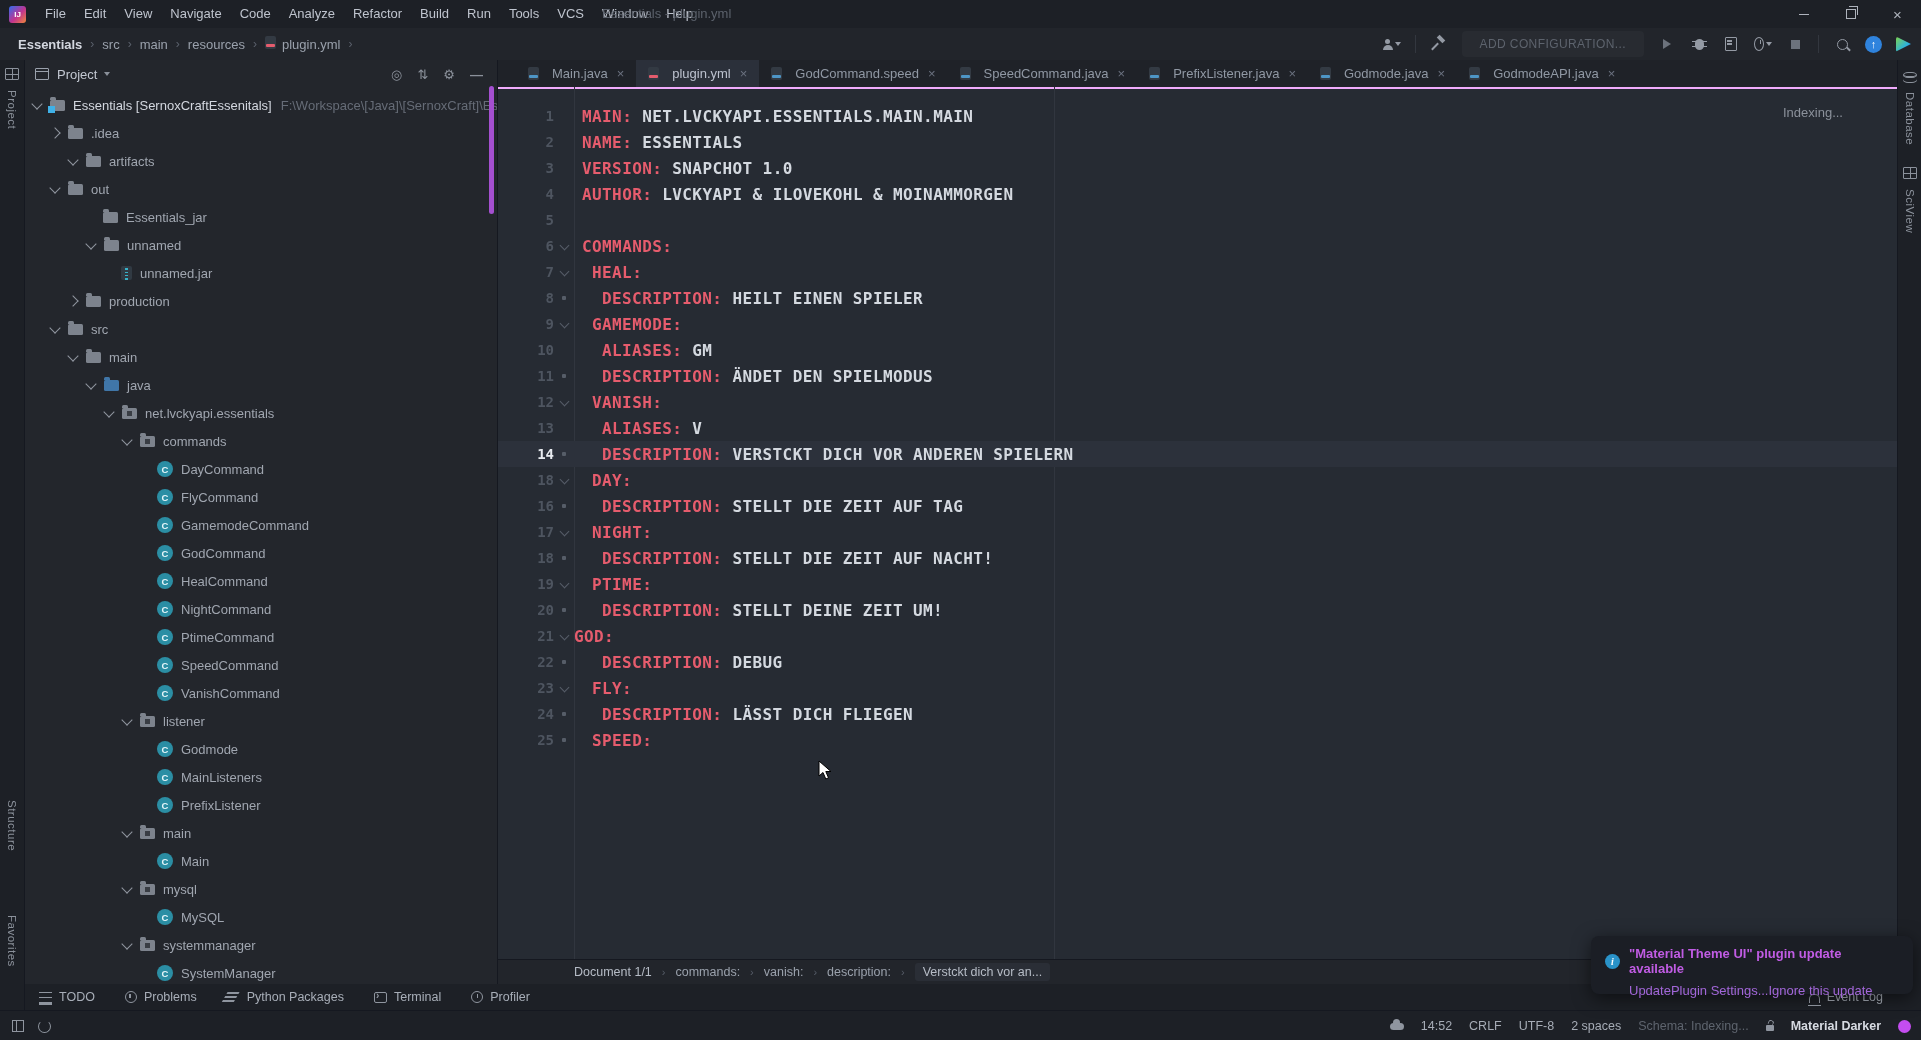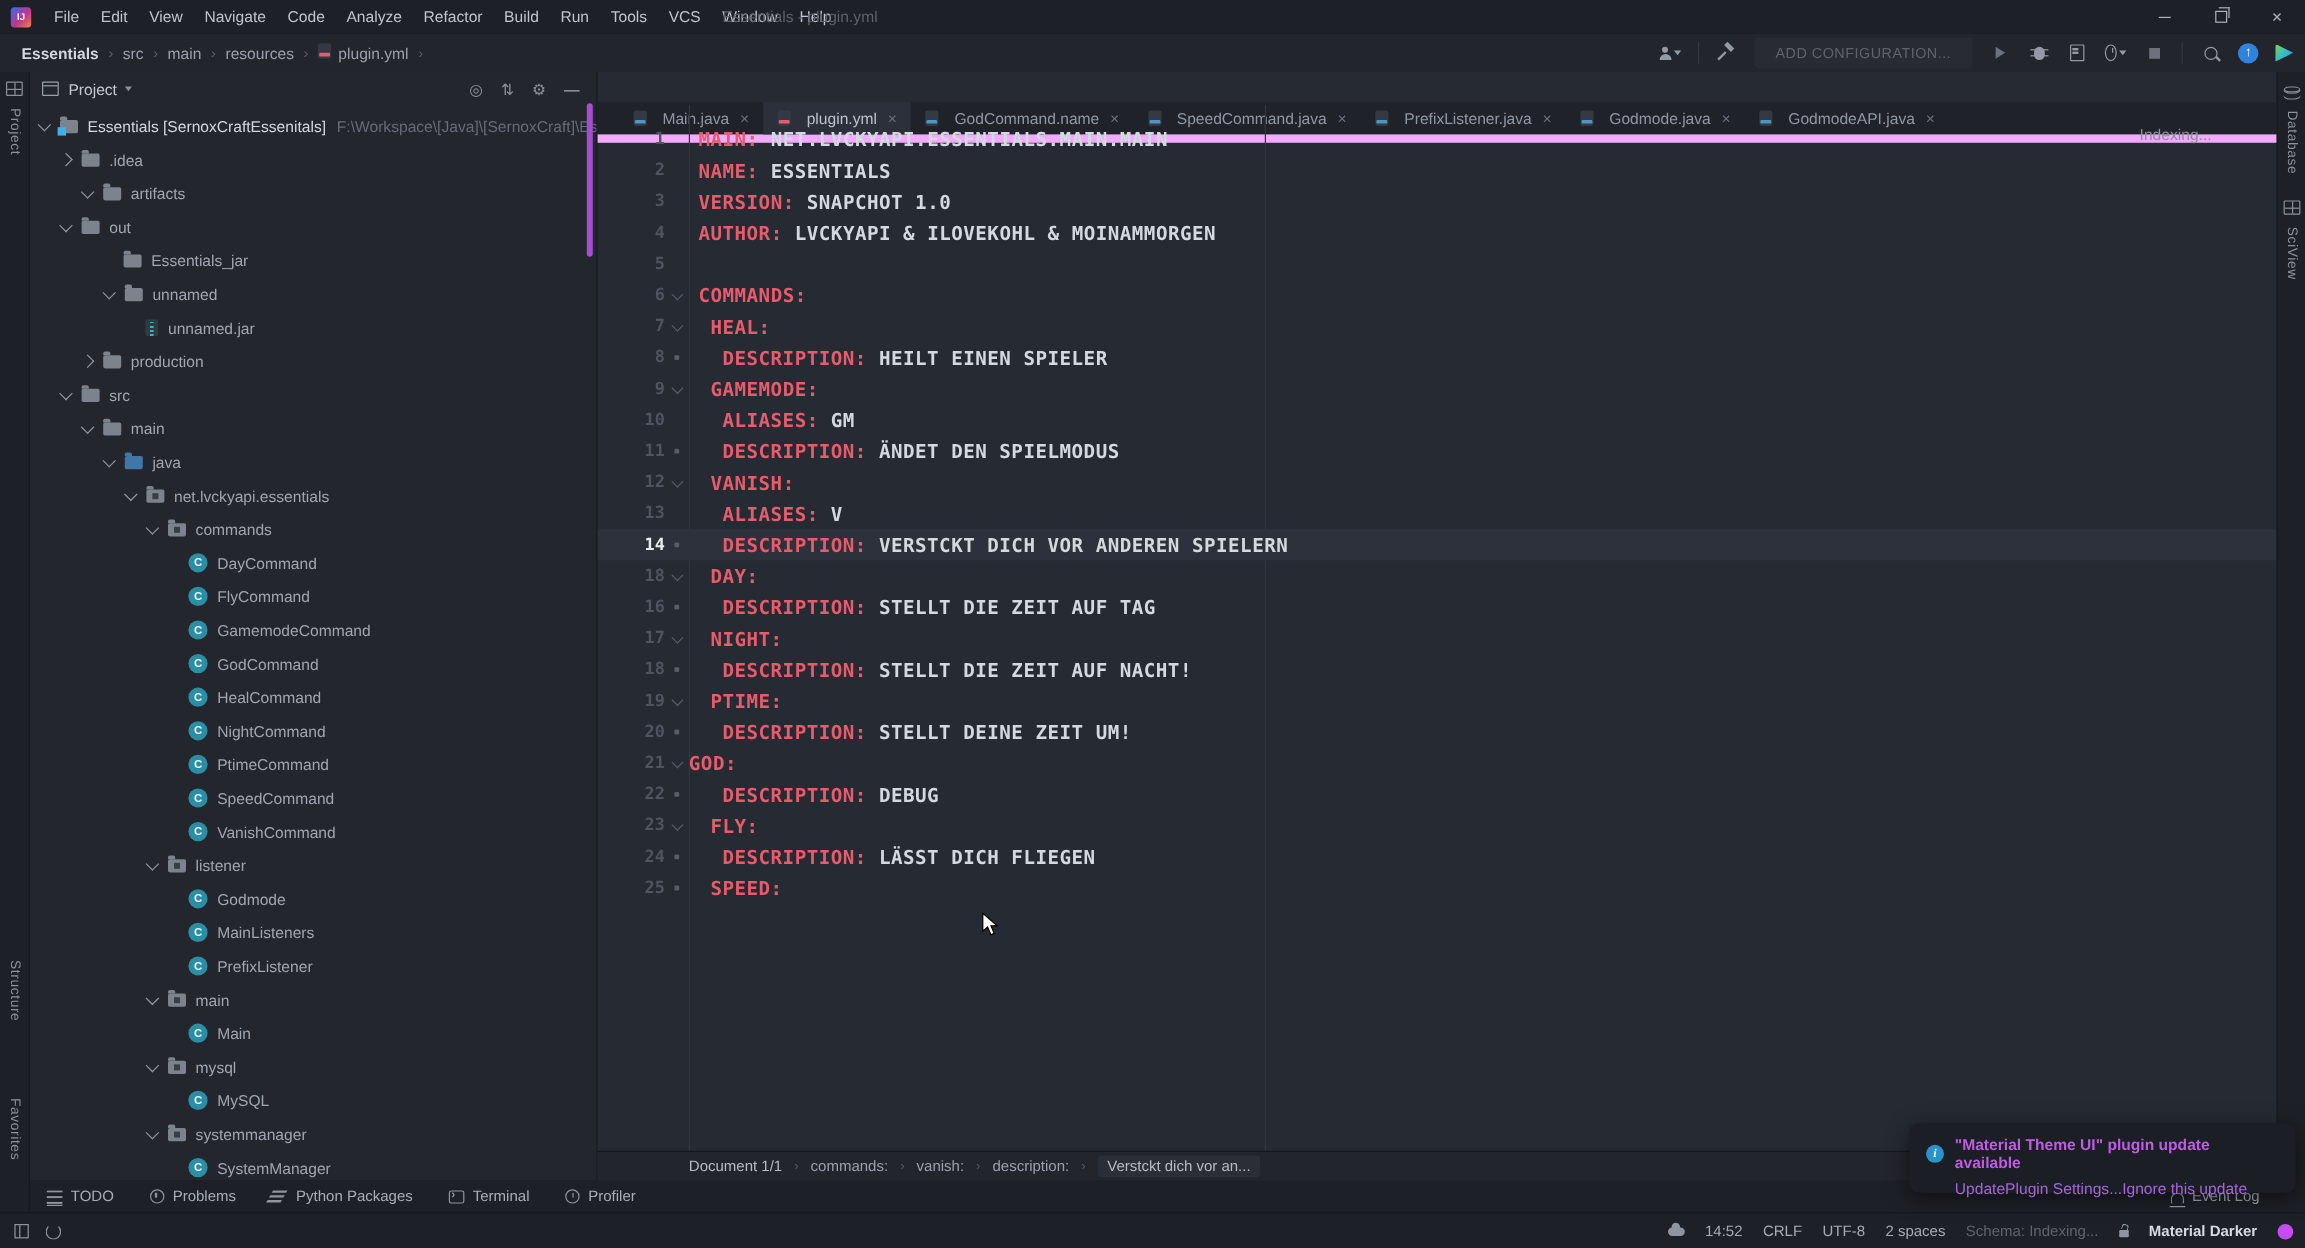--- a/index.html
+++ b/index.html
@@ -85,21 +85,21 @@
   .fold.root:after{content:"";position:absolute;left:-2px;bottom:-2px;width:7px;height:7px;background:#3fb1e8;}
   .cls-ico{width:16px;height:16px;border-radius:50%;background:#2b8ea4;color:#e6f6fa;display:flex;align-items:center;justify-content:center;font-size:9.5px;font-weight:bold;}
   .jar-ico{width:11px;height:14px;border-radius:2px;background:#313a43;
     background-image:repeating-linear-gradient(0deg,#38b2c9 0 1.5px,transparent 1.5px 3.5px);background-size:3px 100%;background-position:4px 0;background-repeat:no-repeat;}
   .t-extra{color:#666c77;margin-left:9px;}
   .trow.root-row{color:#d3d7df;}
   #panel-scrollbar{left:489px;top:86px;width:5px;height:128px;background:#a44fd0;border-radius:3px;}
 
   
   #editor{left:498px;top:60px;width:1399px;height:924px;background:#262b33;}
-  #tabbar{height:27px;background:#1f2228;border-bottom:7px solid #f0abfc;display:flex;align-items:stretch;padding-left:18px;margin-top:25px;}
+  #tabbar{height:27px;background:#1f2228;border-bottom:2px solid #f0abfc;display:flex;align-items:stretch;padding-left:18px;}
   .tab{display:flex;align-items:center;gap:7px;padding:0 12px;font-size:13px;color:#9098a4;}
   .tab.active{background:#2b303a;color:#bcc2cf;}
   .tab .x{color:#6b7280;font-size:13px;margin-left:2px;}
   #indexing{position:absolute;right:54px;top:45px;font-size:13px;color:#8b919b;}
   #code-area{position:absolute;left:0;top:27px;right:0;bottom:24px;overflow:hidden;}
   .line{height:26px;display:flex;align-items:center;position:relative;}
   .line.active{background:#2c313b;}
   .lnum{width:56px;text-align:right;color:#4e5560;flex:none;
         font-family:"DejaVu Sans Mono",monospace;font-weight:bold;font-size:14px;}
   .line.active .lnum{color:#e8ebf0;}
@@ -446,21 +446,21 @@
         <span>Main.java</span>
         <span class="x">×</span>
       </div>
       <div class="tab active">
         <span class="file-ico yml"></span>
         <span>plugin.yml</span>
         <span class="x">×</span>
       </div>
       <div class="tab">
         <span class="file-ico java"></span>
-        <span>GodCommand.name</span>
+        <span>GodCommand.speed</span>
         <span class="x">×</span>
       </div>
       <div class="tab">
         <span class="file-ico java"></span>
         <span>SpeedCommand.java</span>
         <span class="x">×</span>
       </div>
       <div class="tab">
         <span class="file-ico java"></span>
         <span>PrefixListener.java</span>

